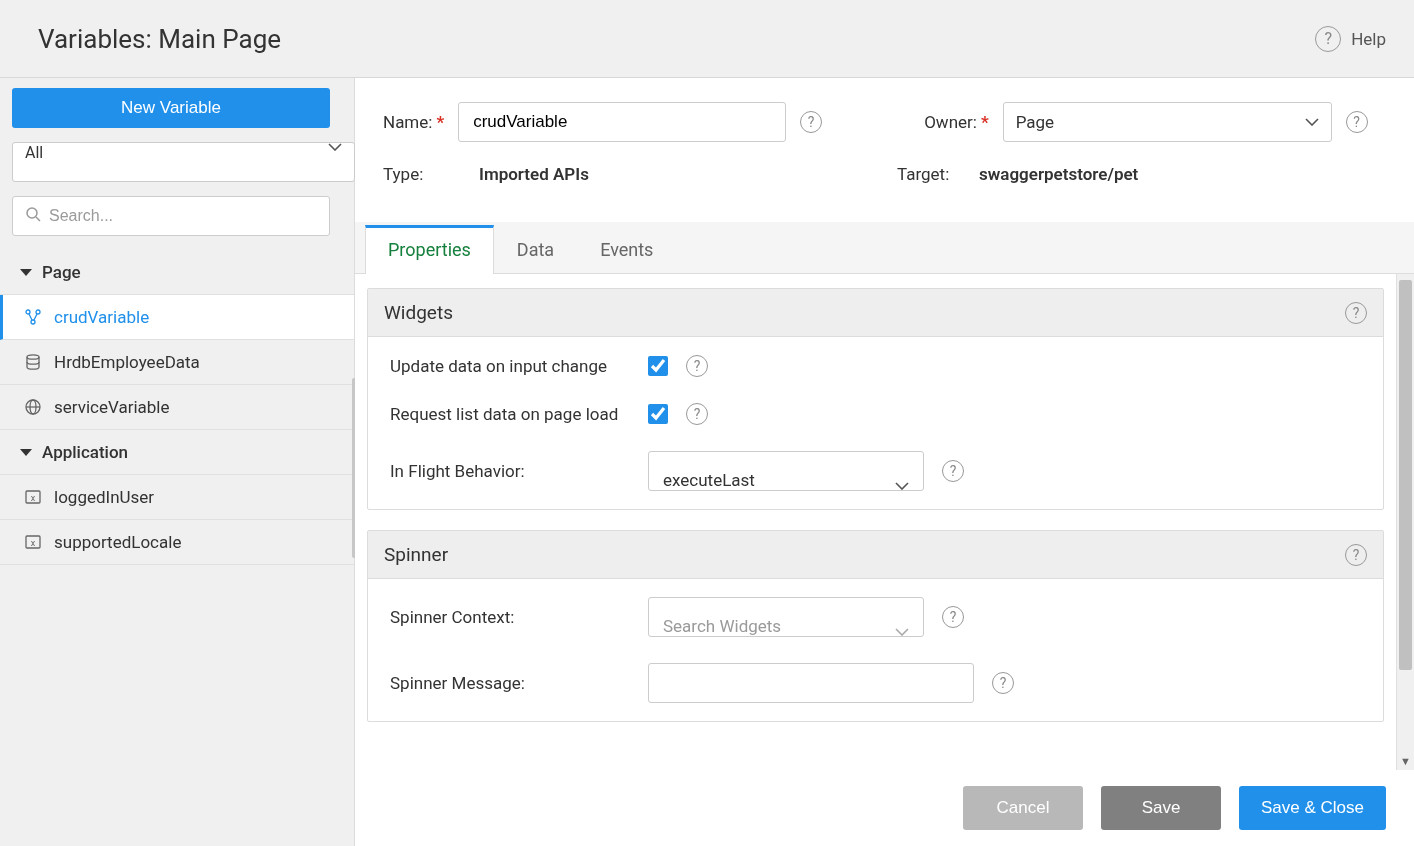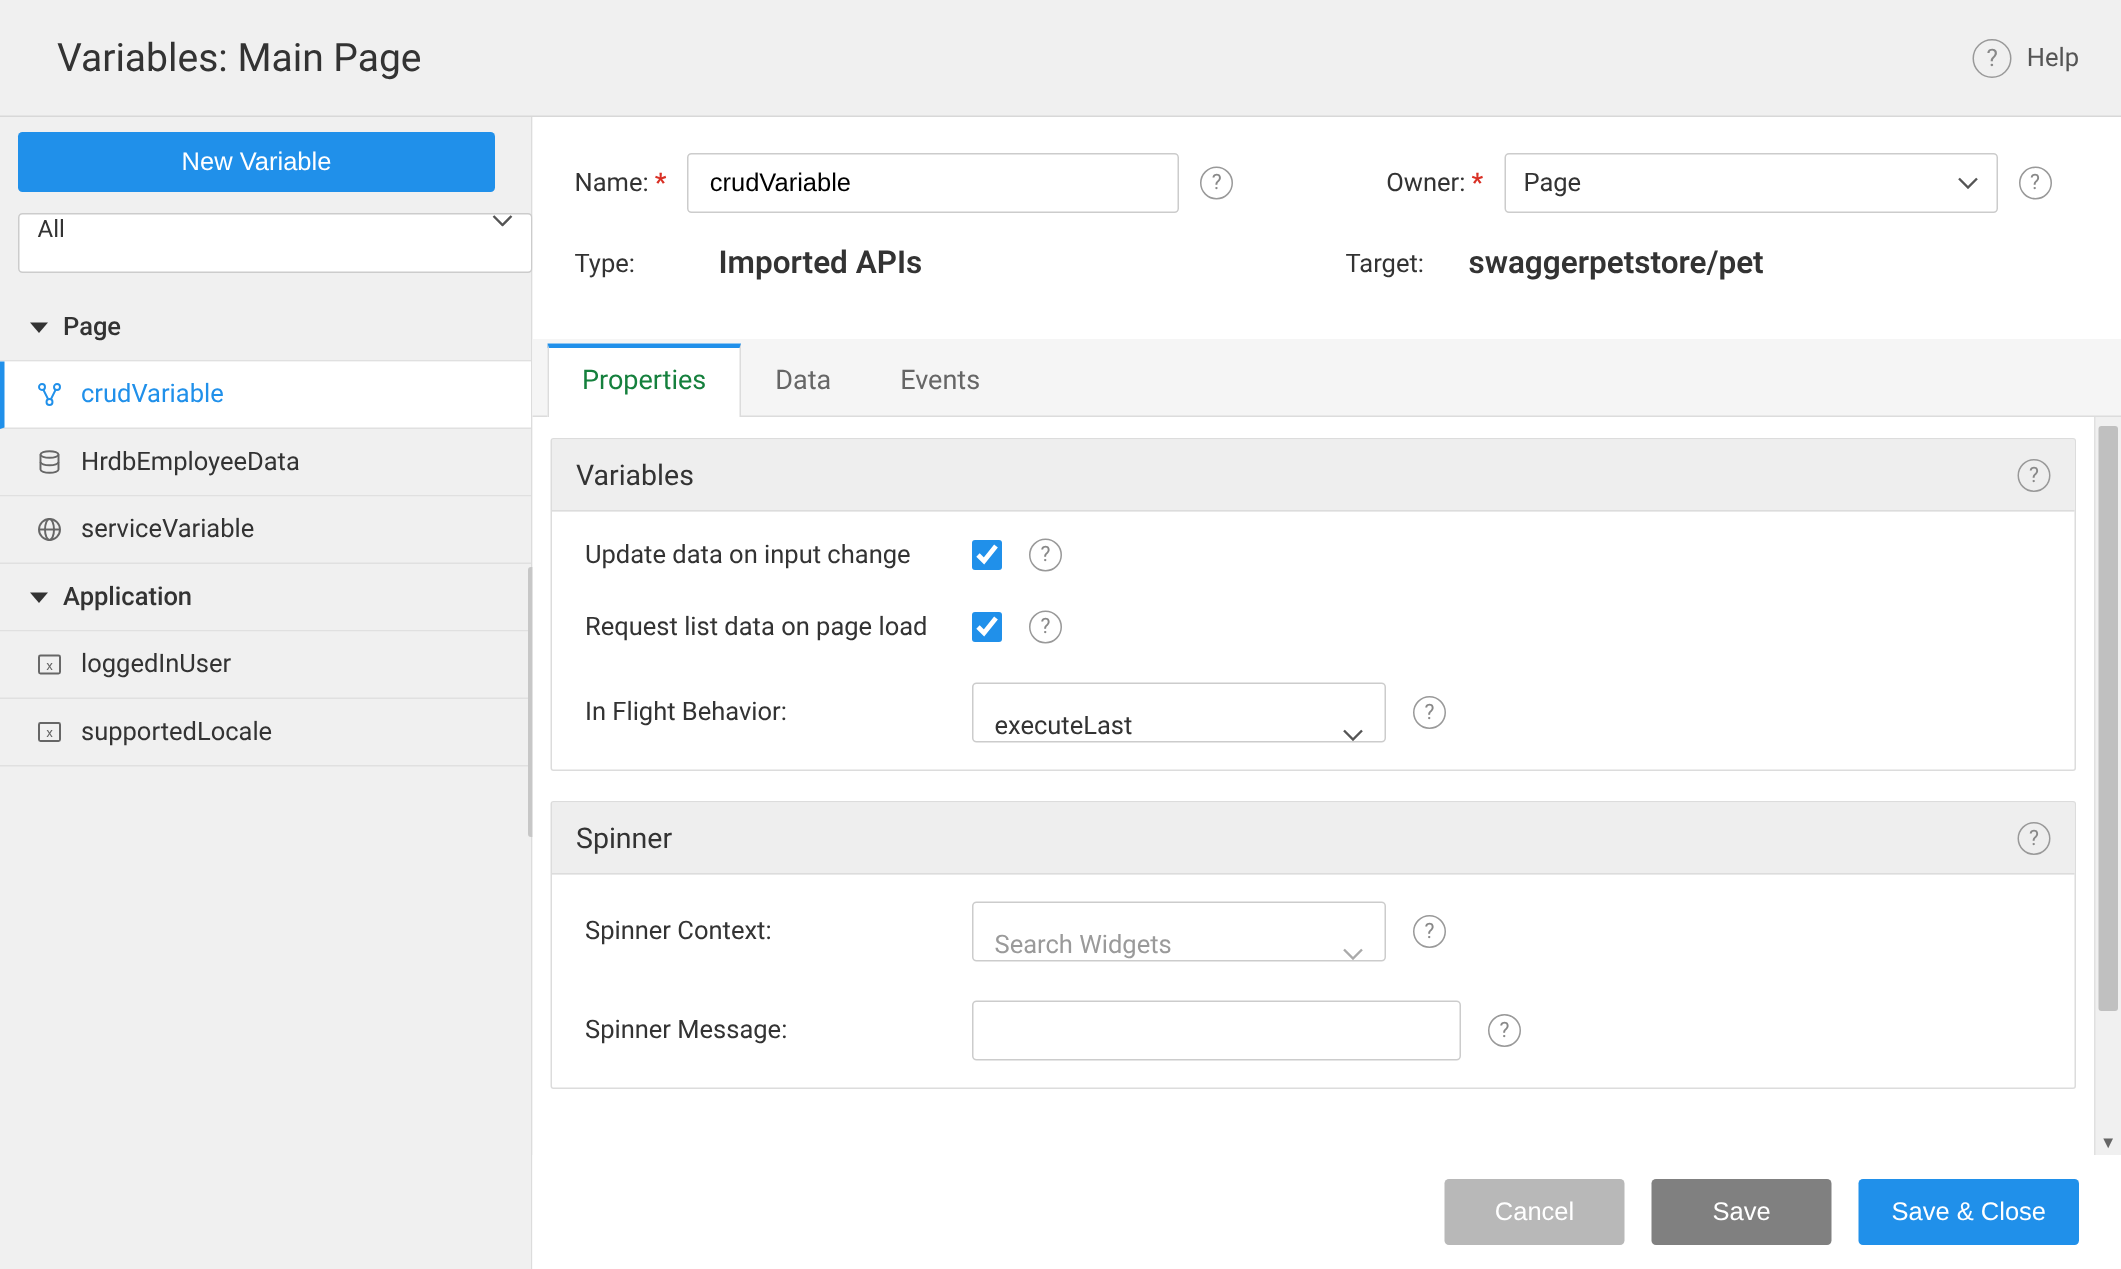--- a/index.html
+++ b/index.html
@@ -188,21 +188,21 @@
     border: 1px solid #ccc;
     border-radius: 3px;
     background: #fff;
     display: flex;
     align-items: center;
     padding: 0 12px;
     justify-content: space-between;
     font-size: 17px;
     cursor: pointer;
   }
-  .static-val { font-size: 21px; font-weight: 600; }
+  .static-val { font-size: 17px; font-weight: 600; }
   .second-row-owner { margin-left: 58px; }
   .second-row-type-value { margin-left: 22px; }
 
   
   .tabs {
     display: flex;
     align-items: flex-end;
     padding-left: 10px;
     border-bottom: 1px solid #dcdcdc;
     background: #f5f5f5;
@@ -384,20 +384,29 @@
 
       <div class="filter-select">
         <span>All</span>
         <span class="chev">
           <svg width="14" height="8" viewBox="0 0 14 8">
               <path d="M1 1 L7 7 L13 1" stroke="#555" stroke-width="1.6" fill="none"></path>
             </svg>
         </span>
       </div>
 
+      <div class="search-box">
+        <span>
+          <svg width="16" height="16" viewBox="0 0 16 16">
+              <circle cx="7" cy="7" r="5" stroke="#999" stroke-width="1.5" fill="none"></circle>
+              <line x1="11" y1="11" x2="15" y2="15" stroke="#999" stroke-width="1.5"></line>
+            </svg>
+        </span>
+        <input type="text" placeholder="Search..." style="">
+      </div>
 
       <div class="tree">
 
         <div class="tree-group-header">
           <span class="caret-down"></span>
           <span>Page</span>
         </div>
 
         <div class="tree-item active">
           <span class="item-icon">
@@ -505,21 +514,21 @@
         <div class="tab active">Properties</div>
         <div class="tab">Data</div>
         <div class="tab">Events</div>
       </div>
 
       <div class="tab-content-wrap">
         <div class="tab-content">
 
           <div class="section">
             <div class="section-header">
-              <span>Variables</span>
+              <span>Widgets</span>
               <span class="qcircle">?</span>
             </div>
             <div class="section-body">
               <div class="prop-row">
                 <span class="prop-label">Update data on input change</span>
                 <div class="prop-control">
                   <input type="checkbox" class="cb" checked="" style="">
                   <span class="qcircle">?</span>
                 </div>
               </div>

